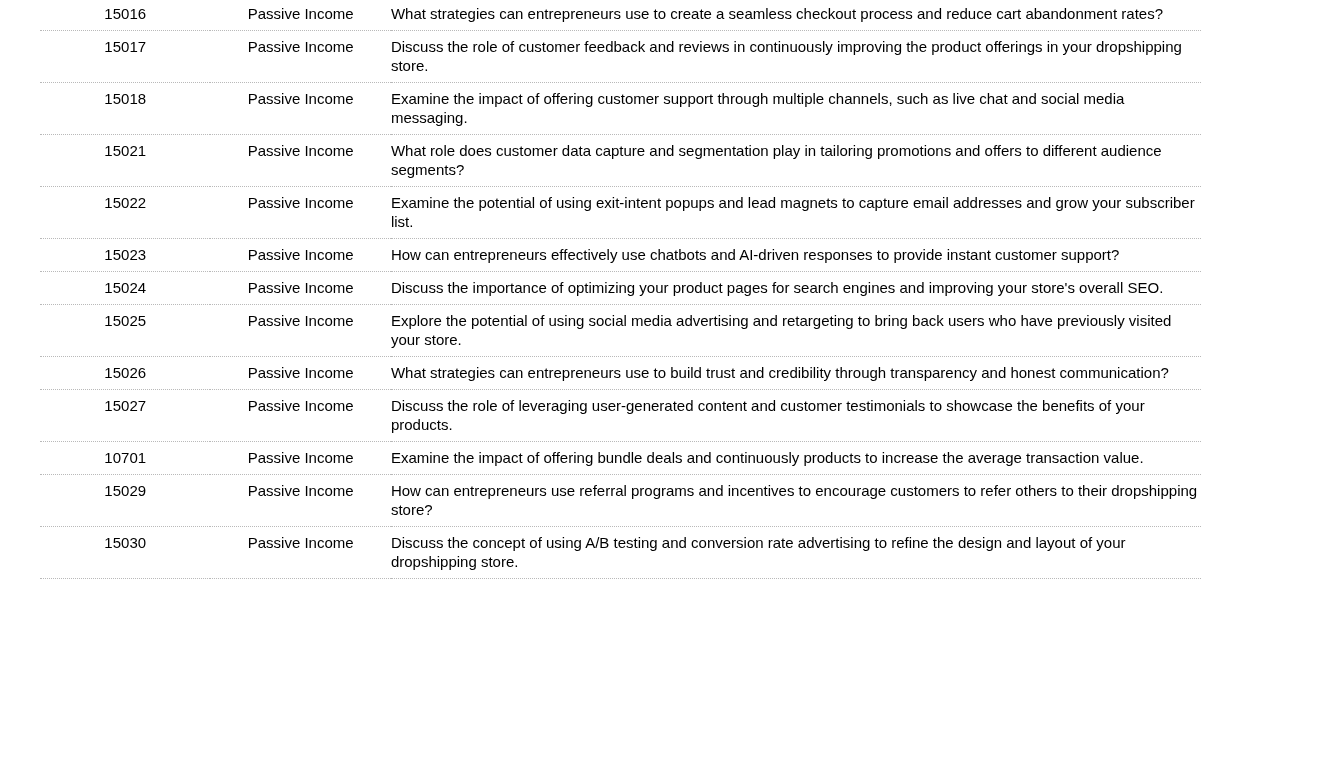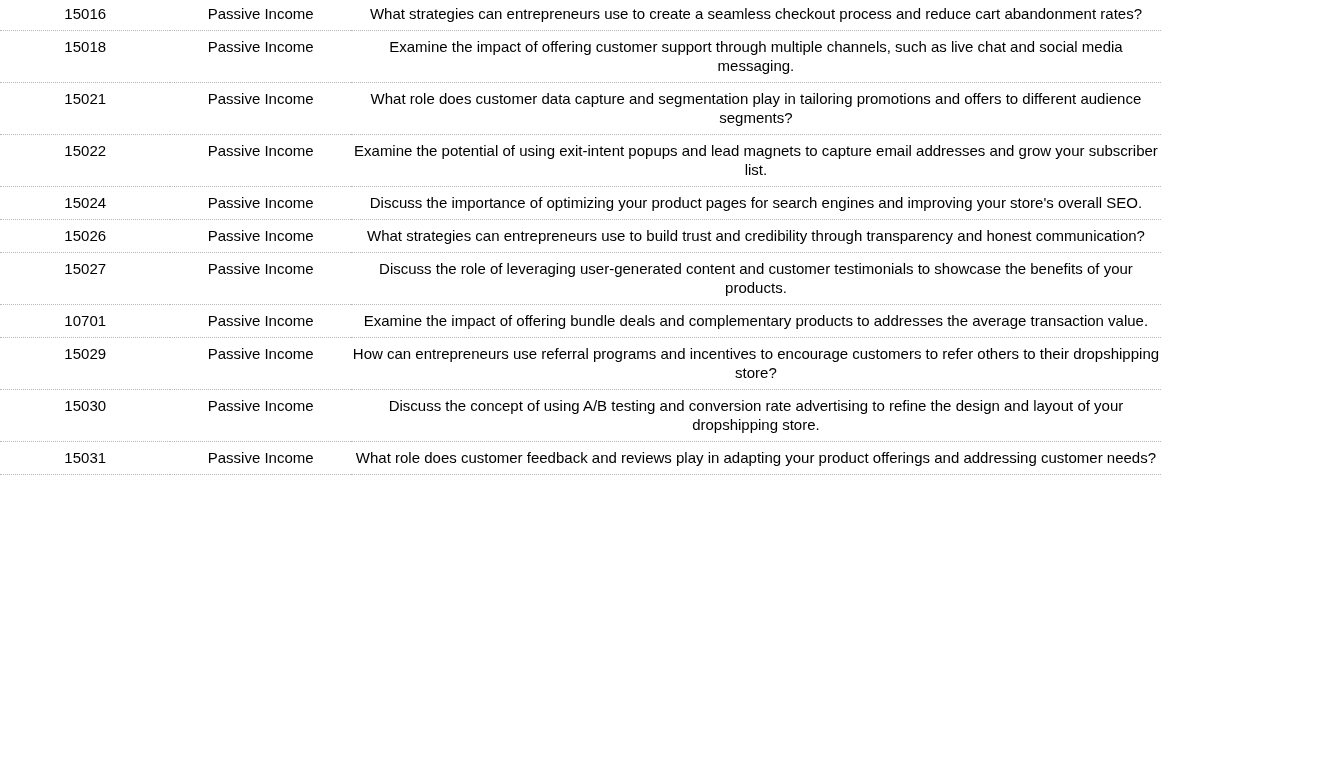--- a/index.html
+++ b/index.html
@@ -11,20 +11,21 @@
     width: 1333px;
     height: 780px;
     font-family: "Liberation Sans", sans-serif;
     color: #000000;
     overflow: hidden;
   }
   table.data-table {
     width: 1161px;
     border-collapse: collapse;
     table-layout: fixed;
+    margin-left: 40px;
   }
   table.data-table tr {
     border-bottom: 1px dotted #b9b9b9;
   }
   table.data-table td {
     vertical-align: top;
     padding: 6px 0 7px 0;
     font-size: 15px;
     line-height: 19px;
   }
@@ -35,81 +36,91 @@
   }
   td.col-cat {
     width: 180px;
     text-align: center;
     padding-left: 104px;
   }
   td.col-text {
     width: 808px;
     padding-left: 16px;
     padding-right: 8px;
-    text-align: center;
+    text-align: left;
   }
   
   table.data-table tr:first-child td {
     padding-top: 4px;
   }
 </style>
 </head>
 <body>
 
 <table class="data-table">
   <tbody>
       <tr>
         <td class="col-id">15016</td>
         <td class="col-cat">Passive Income</td>
         <td class="col-text">What strategies can entrepreneurs use to create a seamless checkout process and reduce cart abandonment rates?</td>
       </tr>
       <tr>
+        <td class="col-id">15017</td>
+        <td class="col-cat">Passive Income</td>
+        <td class="col-text">Discuss the role of customer feedback and reviews in continuously improving the product offerings in your dropshipping store.</td>
+      </tr>
+      <tr>
         <td class="col-id">15018</td>
         <td class="col-cat">Passive Income</td>
         <td class="col-text">Examine the impact of offering customer support through multiple channels, such as live chat and social media messaging.</td>
       </tr>
       <tr>
         <td class="col-id">15021</td>
         <td class="col-cat">Passive Income</td>
         <td class="col-text">What role does customer data capture and segmentation play in tailoring promotions and offers to different audience segments?</td>
       </tr>
       <tr>
         <td class="col-id">15022</td>
         <td class="col-cat">Passive Income</td>
         <td class="col-text">Examine the potential of using exit-intent popups and lead magnets to capture email addresses and grow your subscriber list.</td>
       </tr>
       <tr>
+        <td class="col-id">15023</td>
+        <td class="col-cat">Passive Income</td>
+        <td class="col-text">How can entrepreneurs effectively use chatbots and AI-driven responses to provide instant customer support?</td>
+      </tr>
+      <tr>
         <td class="col-id">15024</td>
         <td class="col-cat">Passive Income</td>
         <td class="col-text">Discuss the importance of optimizing your product pages for search engines and improving your store's overall SEO.</td>
+      </tr>
+      <tr>
+        <td class="col-id">15025</td>
+        <td class="col-cat">Passive Income</td>
+        <td class="col-text">Explore the potential of using social media advertising and retargeting to bring back users who have previously visited your store.</td>
       </tr>
       <tr>
         <td class="col-id">15026</td>
         <td class="col-cat">Passive Income</td>
         <td class="col-text">What strategies can entrepreneurs use to build trust and credibility through transparency and honest communication?</td>
       </tr>
       <tr>
         <td class="col-id">15027</td>
         <td class="col-cat">Passive Income</td>
         <td class="col-text">Discuss the role of leveraging user-generated content and customer testimonials to showcase the benefits of your products.</td>
       </tr>
       <tr>
         <td class="col-id">10701</td>
         <td class="col-cat">Passive Income</td>
-        <td class="col-text">Examine the impact of offering bundle deals and complementary products to addresses the average transaction value.</td>
+        <td class="col-text">Examine the impact of offering bundle deals and continuously products to increase the average transaction value.</td>
       </tr>
       <tr>
         <td class="col-id">15029</td>
         <td class="col-cat">Passive Income</td>
         <td class="col-text">How can entrepreneurs use referral programs and incentives to encourage customers to refer others to their dropshipping store?</td>
       </tr>
       <tr>
         <td class="col-id">15030</td>
         <td class="col-cat">Passive Income</td>
         <td class="col-text">Discuss the concept of using A/B testing and conversion rate advertising to refine the design and layout of your dropshipping store.</td>
       </tr>
-      <tr>
-        <td class="col-id">15031</td>
-        <td class="col-cat">Passive Income</td>
-        <td class="col-text">What role does customer feedback and reviews play in adapting your product offerings and addressing customer needs?</td>
-      </tr>
     </tbody>
 </table>
 
 </body></html>

